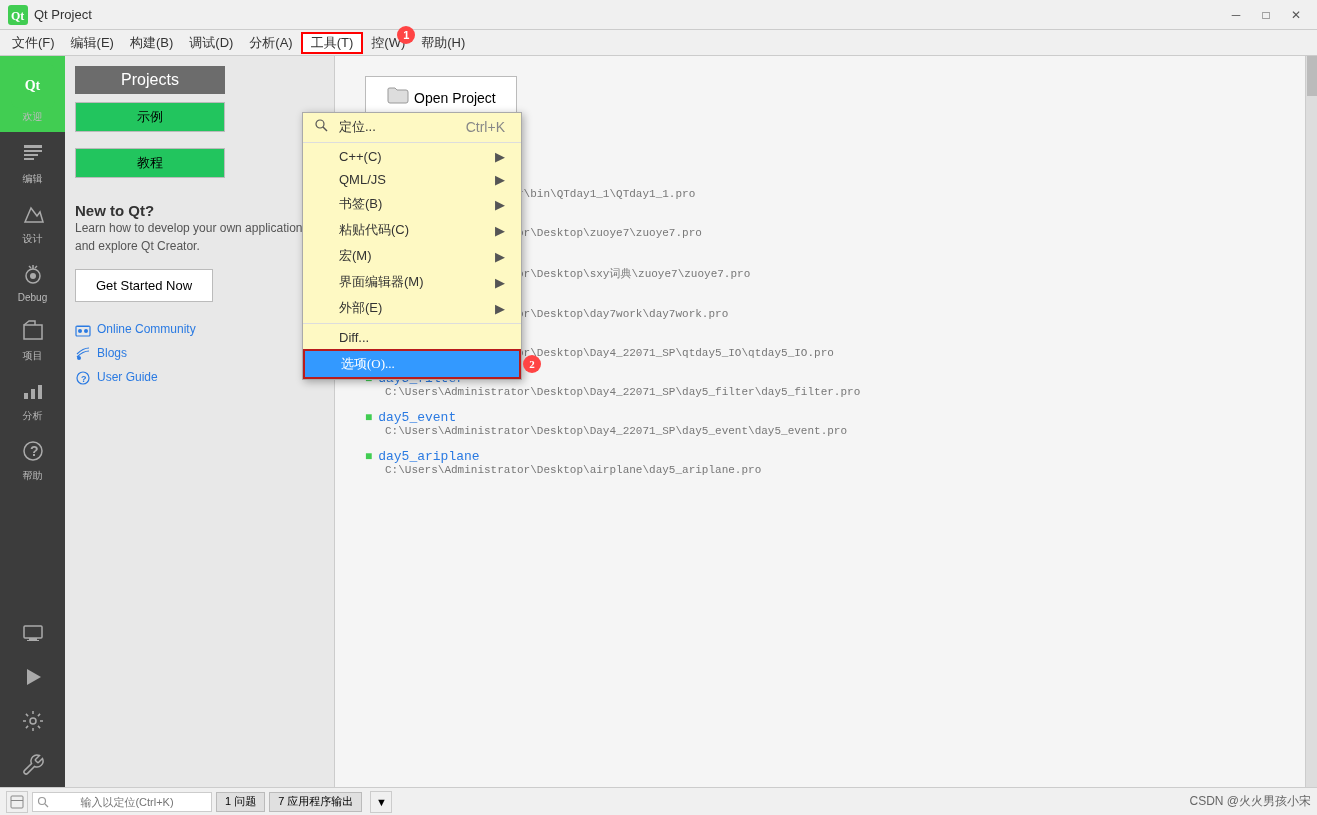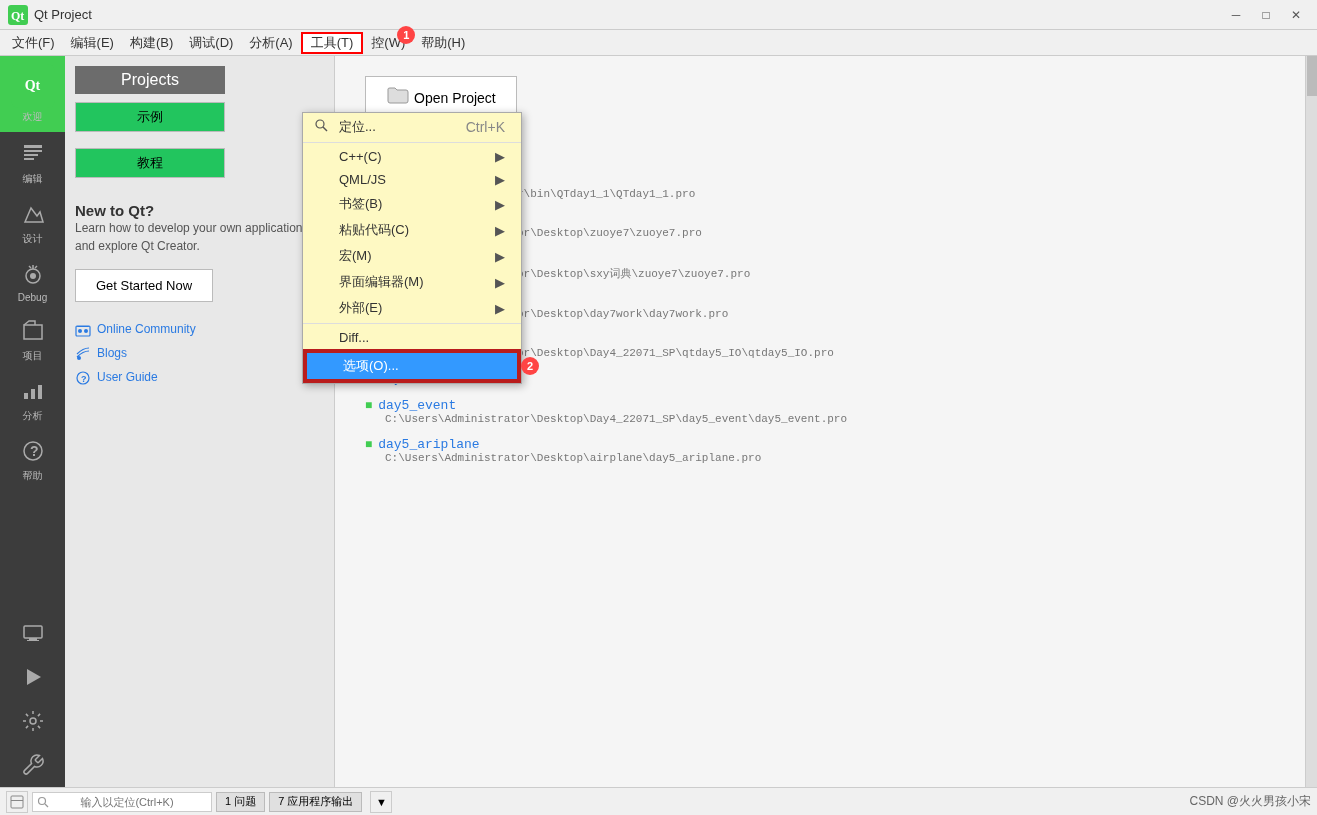--- a/index.html
+++ b/index.html
@@ -270,21 +270,22 @@
       align-items: center;
       padding: 4px 16px 4px 10px;
       cursor: pointer;
       font-size: 13px;
       color: #333;
       position: relative;
     }
     .dropdown-item.highlighted {
       background: #3399ff;
       color: white;
-      border: 4px solid #b91c1c;
+      border: 2px solid #b91c1c;
+      font-family: Liberation Serif, serif;
     }
     .dropdown-item .item-icon {
       width: 20px;
       margin-right: 6px;
       font-size: 13px;
       flex-shrink: 0;
     }
     .dropdown-item .shortcut {
       margin-left: auto;
       color: #888;
@@ -615,20 +616,21 @@
             <span>qtday5_IO</span>
           </div>
           <div class="project-path">C:\Users\Administrator\Desktop\Day4_22071_SP\qtday5_IO\qtday5_IO.pro</div>
         </div>
 
         <div class="project-item">
           <div class="project-name">
             <span class="project-icon">■</span>
             <span>day5_filter</span>
           </div>
+          <div class="project-path">C:\Users\Administrator\Desktop\Day4_22071_SP\day5_filter\day5_filter.pro</div>
         </div>
 
         <div class="project-item">
           <div class="project-name">
             <span class="project-icon">■</span>
             <span>day5_event</span>
           </div>
           <div class="project-path">C:\Users\Administrator\Desktop\Day4_22071_SP\day5_event\day5_event.pro</div>
         </div>
 

